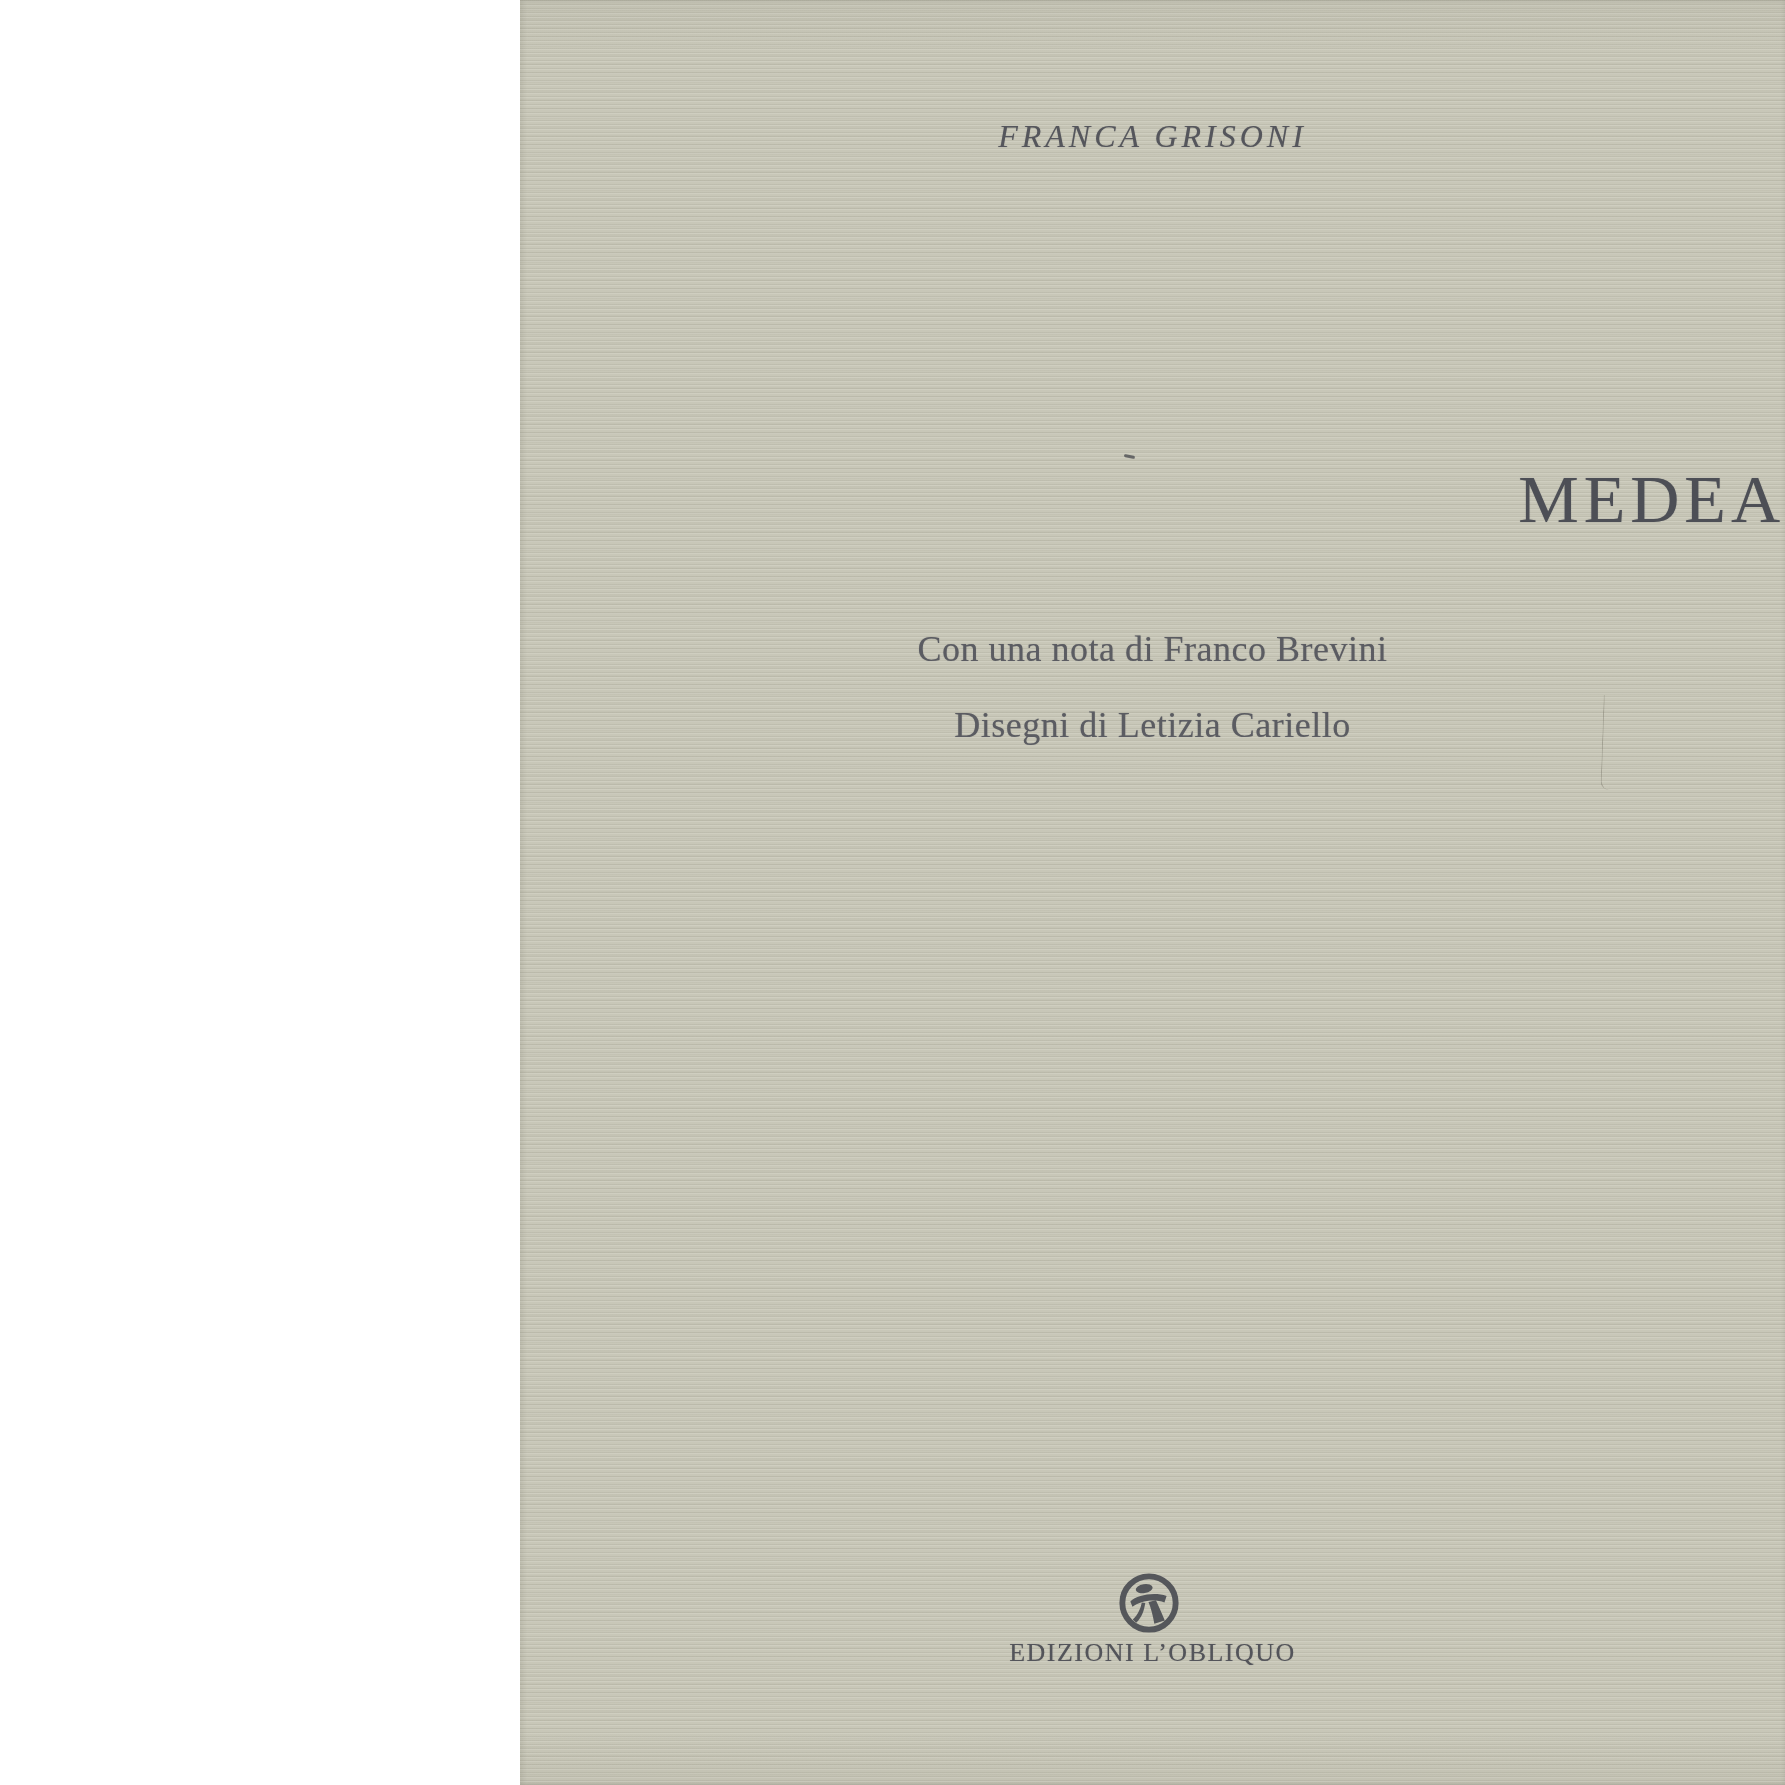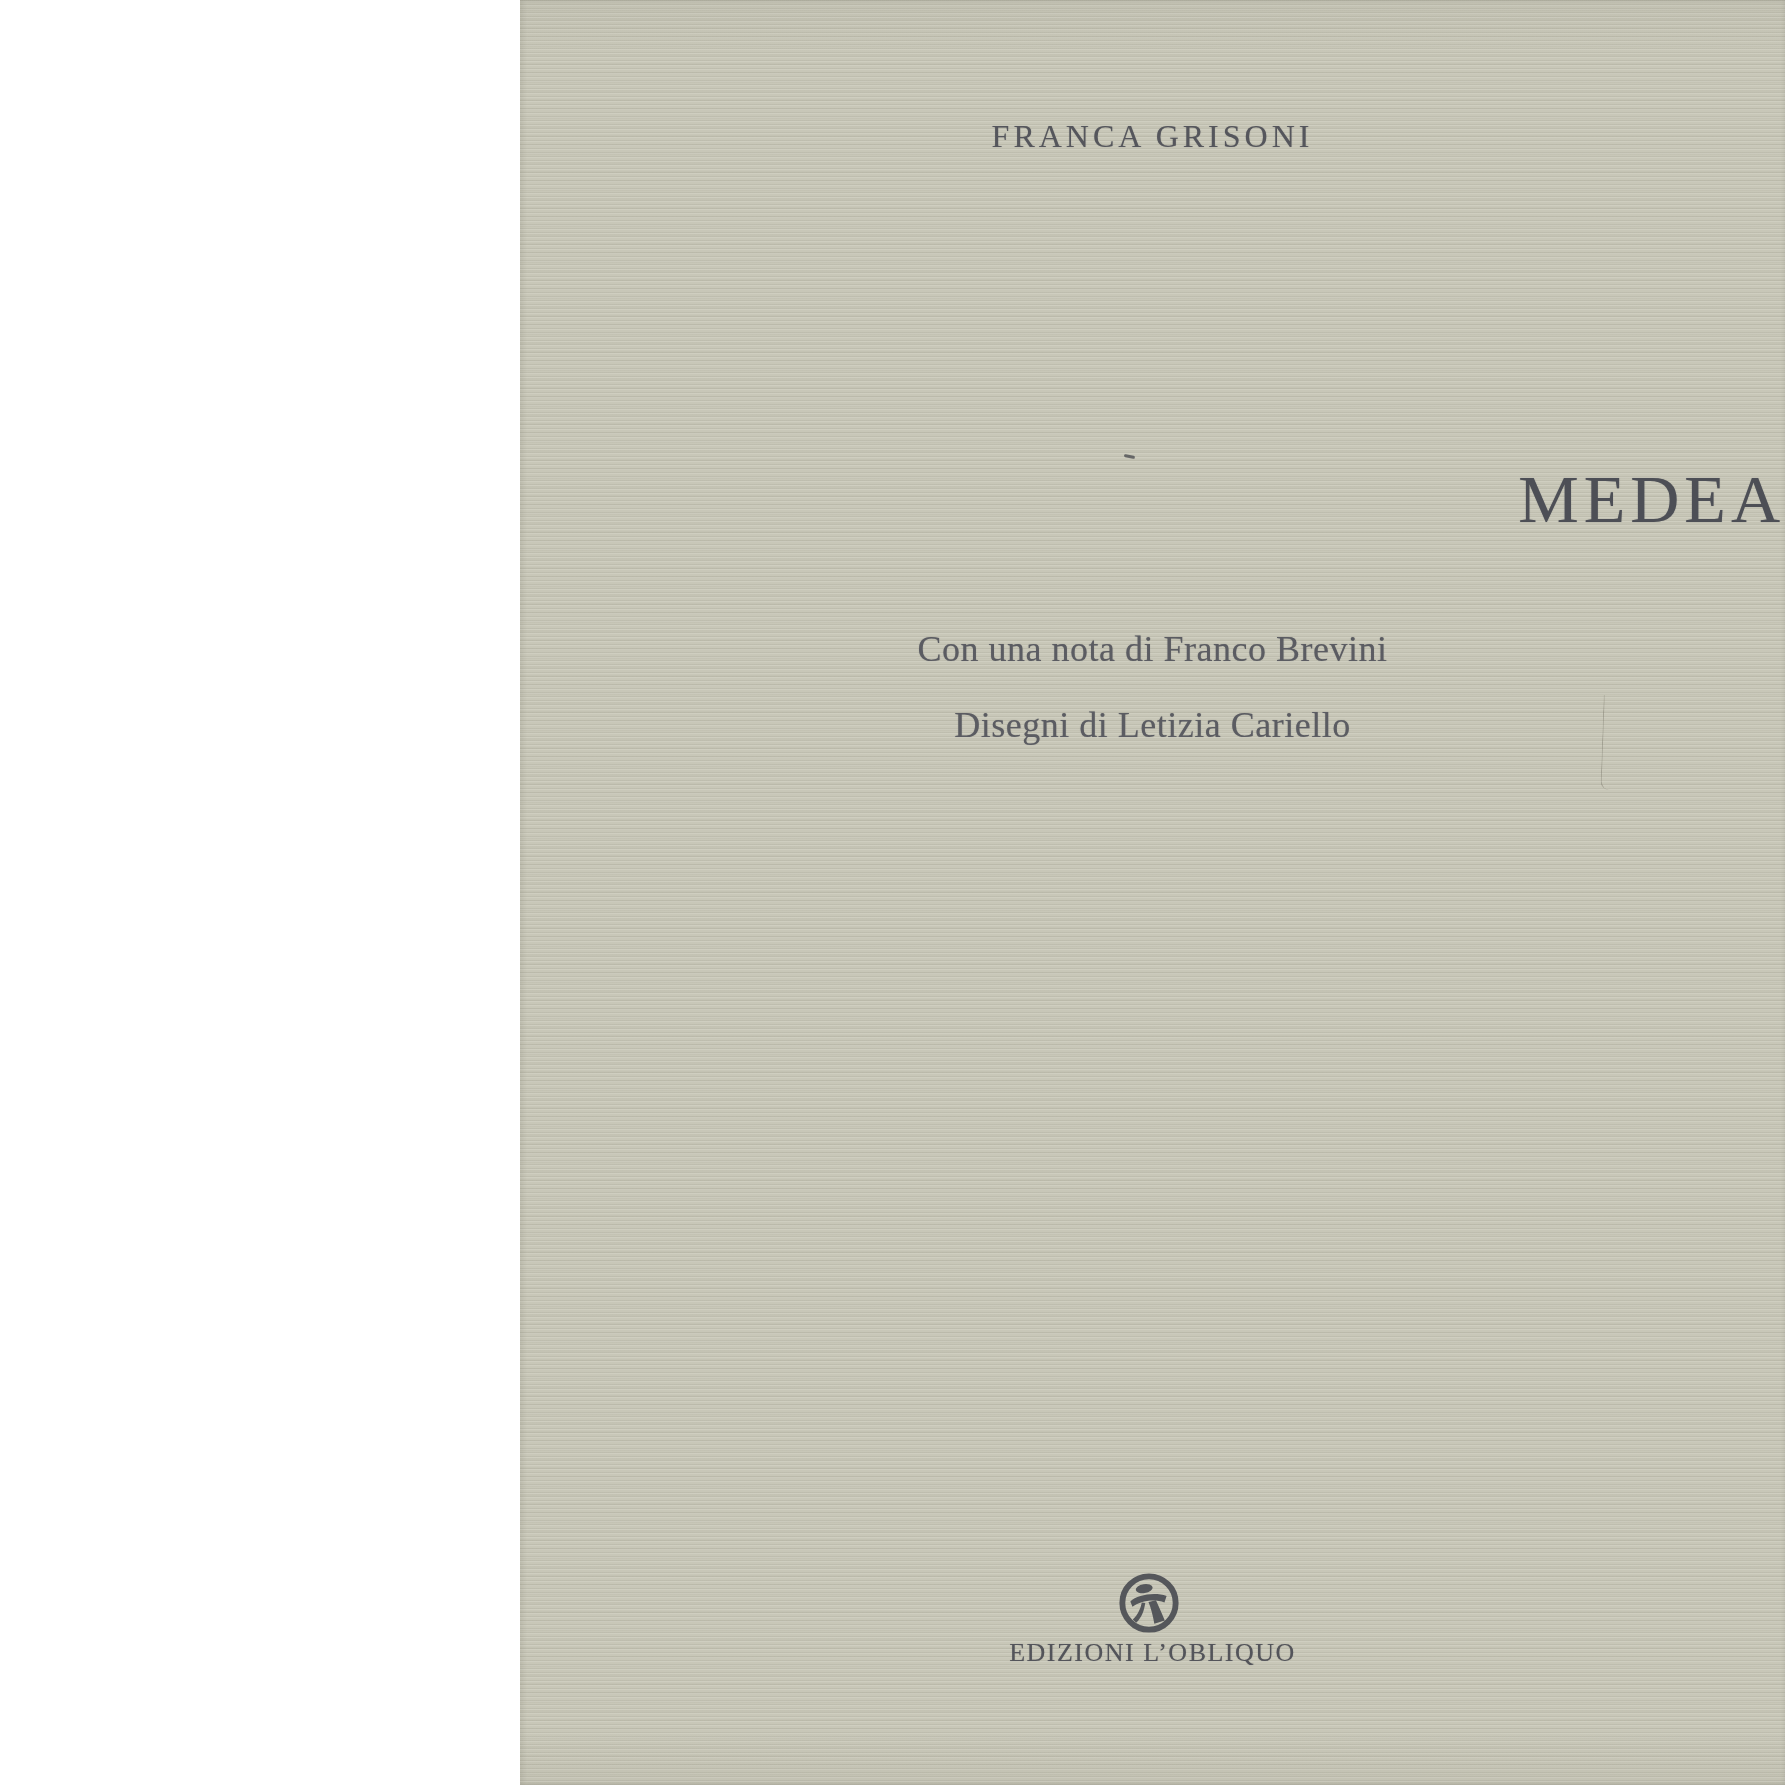--- a/index.html
+++ b/index.html
@@ -38,20 +38,21 @@
     width: 100%;
     text-align: center;
     color: #55565c;
     text-shadow: 0 0 1px rgba(85,86,92,0.45);
     white-space: nowrap;
   }
   .author {
     top: 118px;
     font-size: 32px;
     letter-spacing: 4px;
+    font-style: italic;
   }
   .title {
     top: 460px;
     font-size: 68px;
     letter-spacing: 5px;
     color: #4d4f56;
     text-align: right;
   }
   .credit-note {
     top: 628px;

